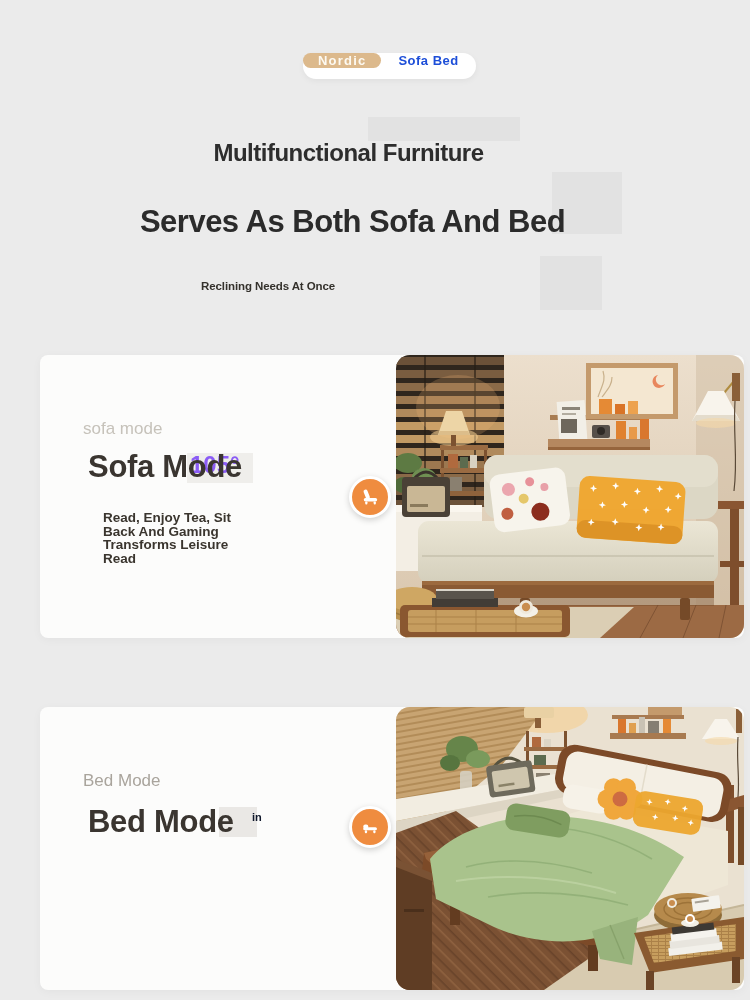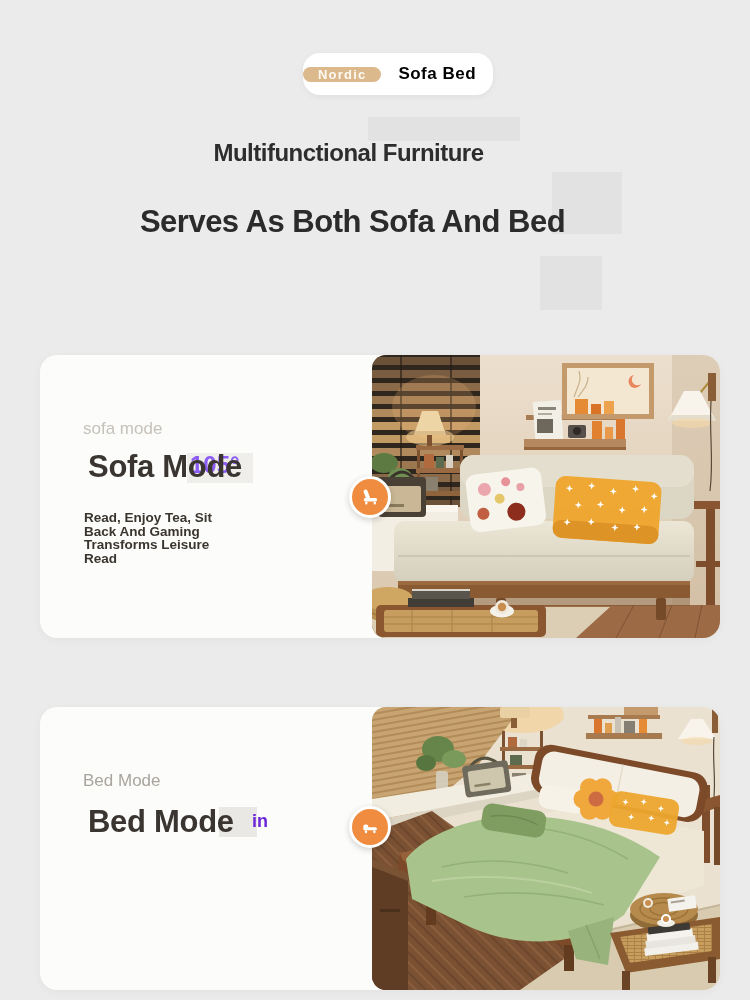--- a/index.html
+++ b/index.html
@@ -3,55 +3,55 @@
 <meta charset="utf-8">
 <style>
   html,body{margin:0;padding:0;background:#ebebeb;}
   .page{position:relative;width:750px;height:1000px;background:#ebebeb;overflow:hidden;
         font-family:"Liberation Sans","DejaVu Sans",sans-serif;color:#2d2d2d;}
   .deco{position:absolute;background:#e2e2e2;z-index:0;}
   #deco-a{left:368px;top:117px;width:152px;height:24px;}
   #deco-b{left:552px;top:172px;width:70px;height:62px;}
   #deco-c{left:540px;top:256px;width:62px;height:54px;}
 
-  .badge{position:absolute;left:303px;top:53px;height:42px;display:flex;align-items:center;
+  .badge{position:absolute;left:303px;top:53px;height:26px;display:flex;align-items:flex-start;
          background:#ffffff;border-radius:17px;box-shadow:0 2px 6px rgba(0,0,0,.05);z-index:3;}
   .badge-left{background:#dcb98c;border-radius:17px;color:#fdfaf2;font-size:13px;font-weight:700;
               letter-spacing:1.2px;display:flex;align-items:center;padding:0 15px;}
-  .badge-right{color:#000000;font-size:17px;font-weight:700;letter-spacing:.5px;
-               display:flex;align-items:center;padding:17px 17px;}
+  .badge-right{color:#1d4ed8;font-size:13px;font-weight:700;letter-spacing:.5px;
+               display:flex;align-items:center;padding:0 17px;}
 
   .title{position:absolute;left:0;top:139px;width:697px;margin:0;text-align:center;
          font-size:24px;font-weight:800;letter-spacing:-.5px;color:#2d2d2d;z-index:2;}
   .subtitle{position:absolute;left:0;top:204px;width:705px;margin:0;text-align:center;
             font-size:31px;font-weight:800;letter-spacing:-.5px;color:#2b2b2b;z-index:2;}
   .lead{position:absolute;left:201px;top:280px;font-size:11.5px;font-weight:700;
         letter-spacing:-.1px;color:#34312c;line-height:13px;z-index:2;}
   .lead div{white-space:nowrap;}
 
-  .card{position:absolute;left:40px;width:680px;height:283px;background:#fcfcfb;border-radius:17px;
-        overflow:hidden;box-shadow:0 2px 10px rgba(0,0,0,.04);z-index:1;}
+  .card{position:absolute;left:40px;width:680px;height:283px;background:#fcfcfb;border-radius:8px;
+        overflow:hidden;box-shadow:0 2px 10px rgba(0,0,0,.04);z-index:1;padding-left:24px;}
   #card-sofa{top:355px;}
   #card-bed{top:707px;}
   .card-photo{position:absolute;right:0;top:0;width:348px;height:283px;border-radius:14px;overflow:hidden;}
   .card-photo svg{display:block;width:100%;height:100%;}
   .card-label{position:absolute;left:43px;top:64px;font-size:17px;color:#c6c2ba;z-index:2;}
   #card-bed .card-label{color:#a9a49c;}
   .card-title{position:absolute;left:48px;top:94px;font-size:31px;font-weight:700;color:#3a3530;
               letter-spacing:-.3px;z-index:3;white-space:nowrap;}
   #card-bed .card-title{top:97px;}
   .card-watermark{position:absolute;left:150px;top:96px;font-size:24px;font-weight:700;
                   color:#8b5cf6;z-index:2;white-space:nowrap;}
-  #card-bed .card-watermark{left:212px;top:104px;font-size:18px;color:#6d28d9;}
+  #card-bed .card-watermark{left:212px;top:104px;font-size:11px;color:#0f172a;}
   .heading-patch{position:absolute;z-index:1;}
   #card-sofa .heading-patch{left:147px;top:98px;width:66px;height:30px;background:#efeeeb;}
   #card-bed .heading-patch{left:179px;top:100px;width:38px;height:30px;background:#eae8e5;}
   .card-desc{position:absolute;left:44px;font-size:13.5px;font-weight:700;color:#3a352e;
              line-height:13.5px;z-index:2;}
-  #card-sofa .card-desc{top:156px;}
+  #card-sofa .card-desc{top:156px;margin-left:19px;}
   #card-bed .card-desc{top:164px;}
   .card-desc div{white-space:nowrap;}
 
   .mode-icon{position:absolute;width:36px;height:36px;border-radius:50%;background:#ef8c3f;
              border:3px solid #ffffff;box-shadow:0 2px 6px rgba(0,0,0,.18);
              display:flex;align-items:center;justify-content:center;z-index:6;}
   #icon-sofa{left:349px;top:476px;}
   #icon-bed{left:349px;top:806px;}
 </style>
 </head>
@@ -64,20 +64,21 @@
   <div class="deco" id="deco-c"></div>
 
   <div class="badge">
     <span class="badge-left">Nordic</span>
     <span class="badge-right">Sofa Bed</span>
   </div>
 
   <h1 class="title">Multifunctional Furniture</h1>
   <h2 class="subtitle">Serves As Both Sofa And Bed</h2>
   <div class="lead">
+    <div>Reclining Needs At Once</div>
   </div>
 
   <section class="card" id="card-sofa">
     <div class="heading-patch"></div>
     <div class="card-label">sofa mode</div>
     <div class="card-watermark">105°</div>
     <div class="card-title">Sofa Mode</div>
     <div class="card-desc">
       <div>Read, Enjoy Tea, Sit</div>
       <div>Back And Gaming</div>

